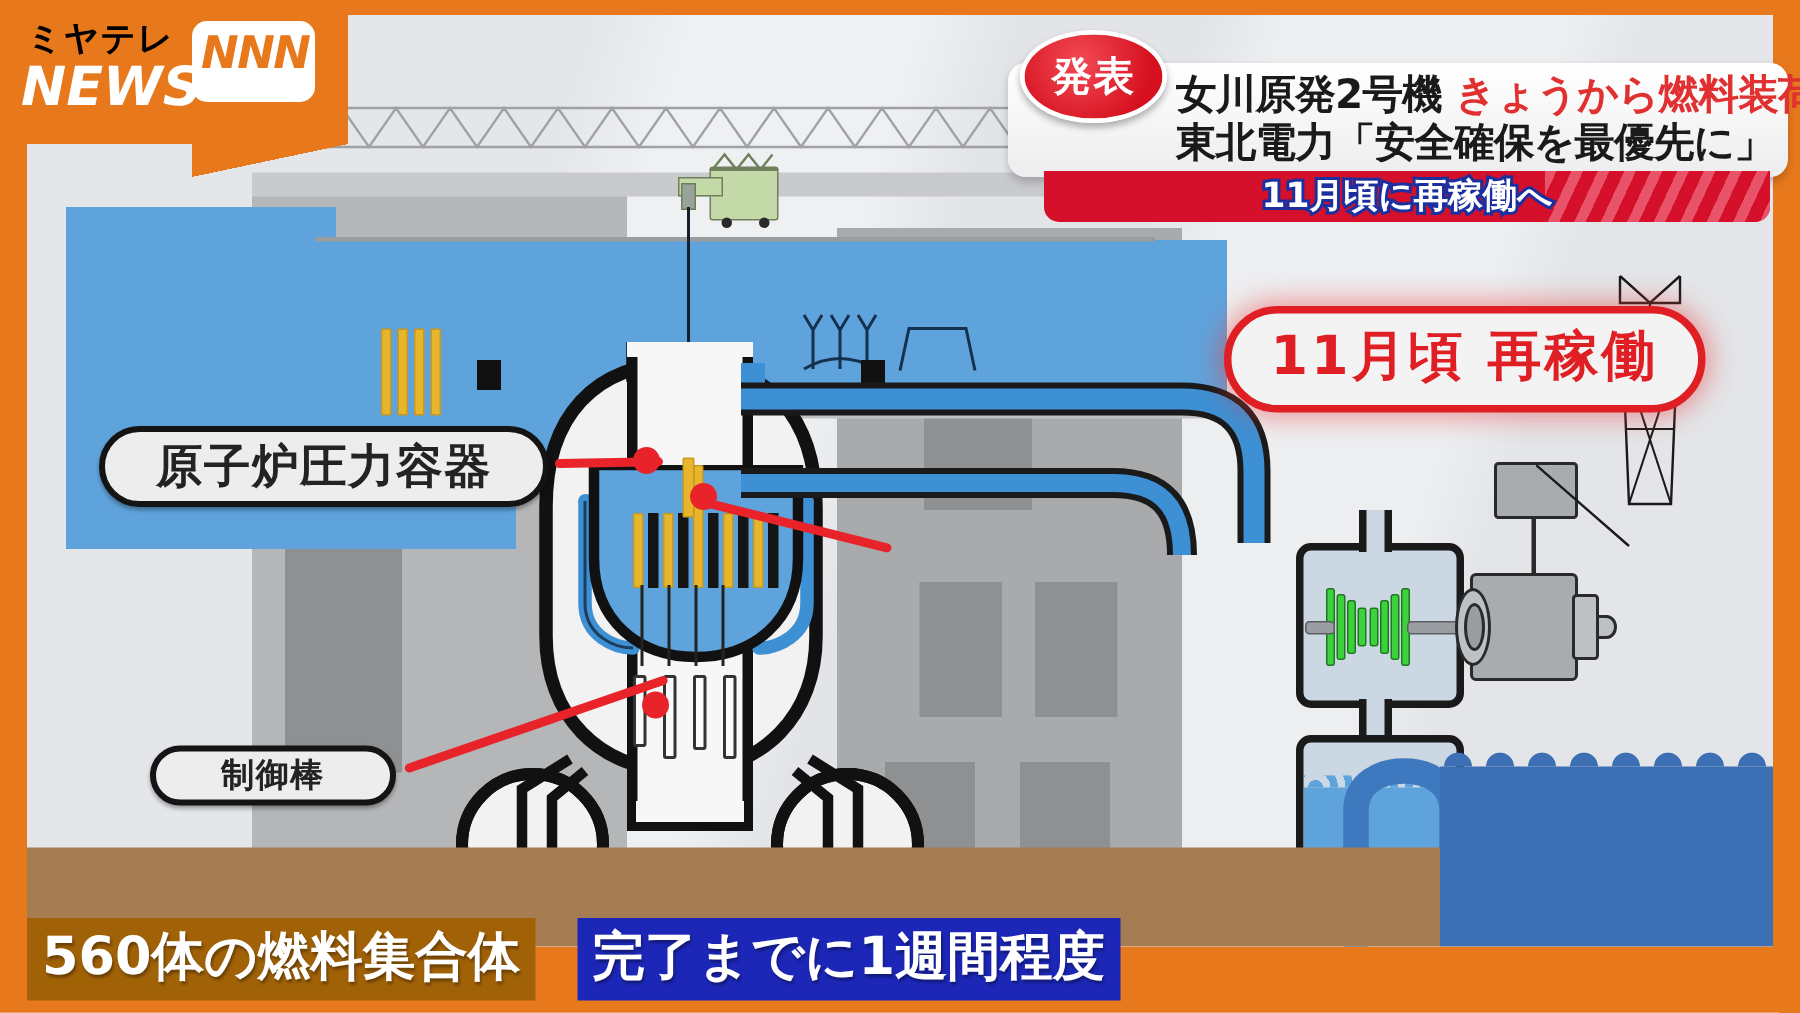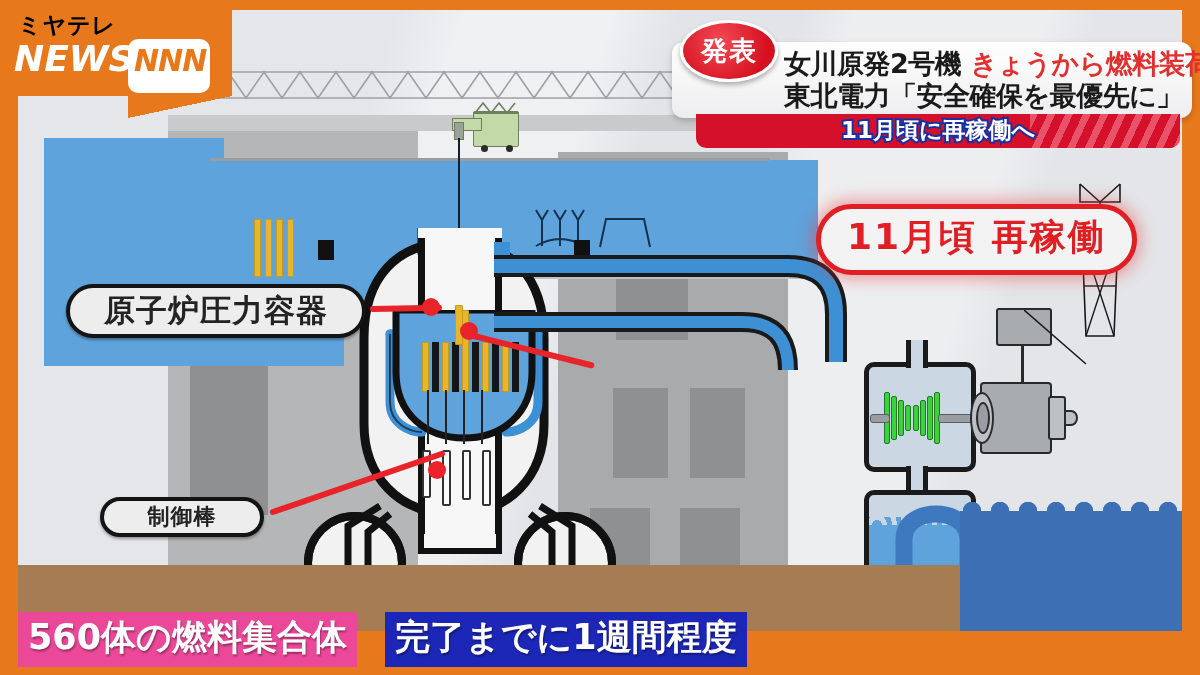--- a/index.html
+++ b/index.html
@@ -95,21 +95,21 @@
     border-top:0 solid transparent;
   }
   .logo-diag{
     position:absolute; left:128px; top:96px; width:104px; height:22px;
     background:linear-gradient(to bottom right,#E8781C 0 50%, transparent 50% 100%);
   }
   .logo-jp { position:absolute; left:18px; top:10px; color:#000000; font-size:23px; font-weight:bold; letter-spacing:1px; }
   .logo-news { position:absolute; left:14px; top:38px; color:#fff; font-size:36px; font-weight:bold; letter-spacing:0px; font-style:italic; }
   .logo-nnn-box {
     position:absolute; left:128px; top:14px; width:82px; height:54px;
-    background:#fff; border-radius:10px; overflow:hidden;margin-top:25px;
+    background:#fff; border-radius:10px; overflow:hidden;
   }
   .logo-nnn-box span {
     position:absolute; left:6px; top:4px; color:#E8781C;
     font-size:30px; font-weight:bold; font-style:italic; letter-spacing:-1px;
   }
 
   
   #title-banner {
     position:absolute; left:16px; top:99px; z-index:42;
     background:#221F26; border-radius:10px;
@@ -167,21 +167,21 @@
     white-space:nowrap;
   }
 
   
   #bottom { position:absolute; left:18px; bottom:8px; display:flex; gap:8px; z-index:46; }
   .bbanner {
     font-size:35px; font-weight:bold; color:#fff;
     padding:2px 10px 6px 10px; letter-spacing:0px; white-space:nowrap;
     text-shadow:1px 2px 2px rgba(0,0,0,.35);
   }
-  .bbanner.red { background:#ec4899; }
+  .bbanner.red { background:#a16207; }
   .bbanner.blue { background:#1C27B8;margin-left:20px; }
 
   
   .fin { position:absolute; background:#3ED13E; border:1.5px solid #1E7A1E; border-radius:2px; }
 </style>
 </head>
 <body>
 
 <div id="frame">
 

